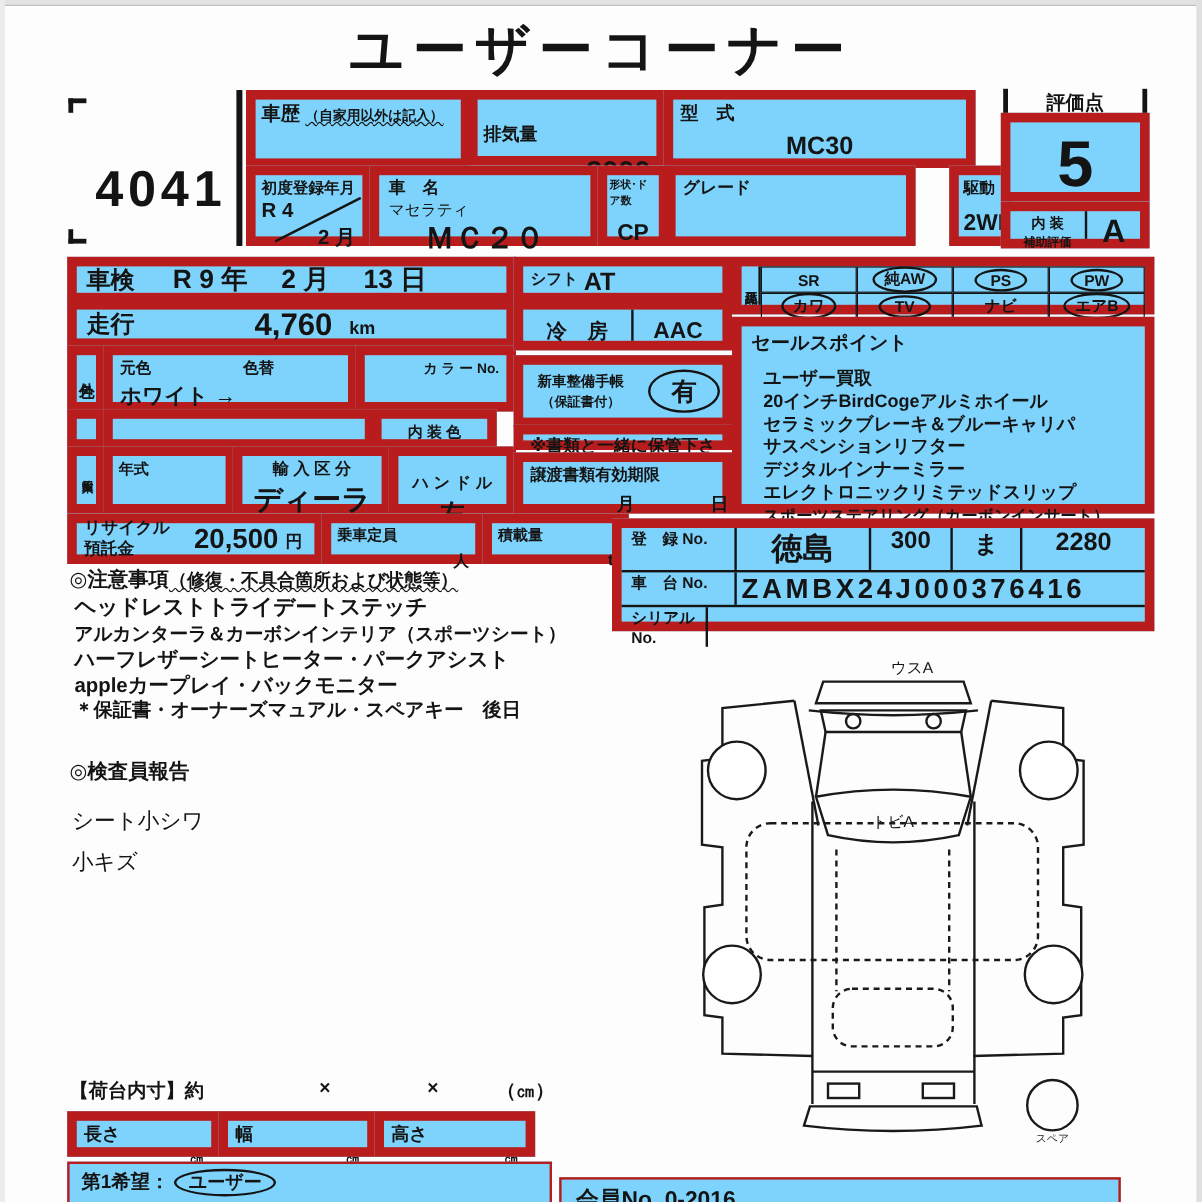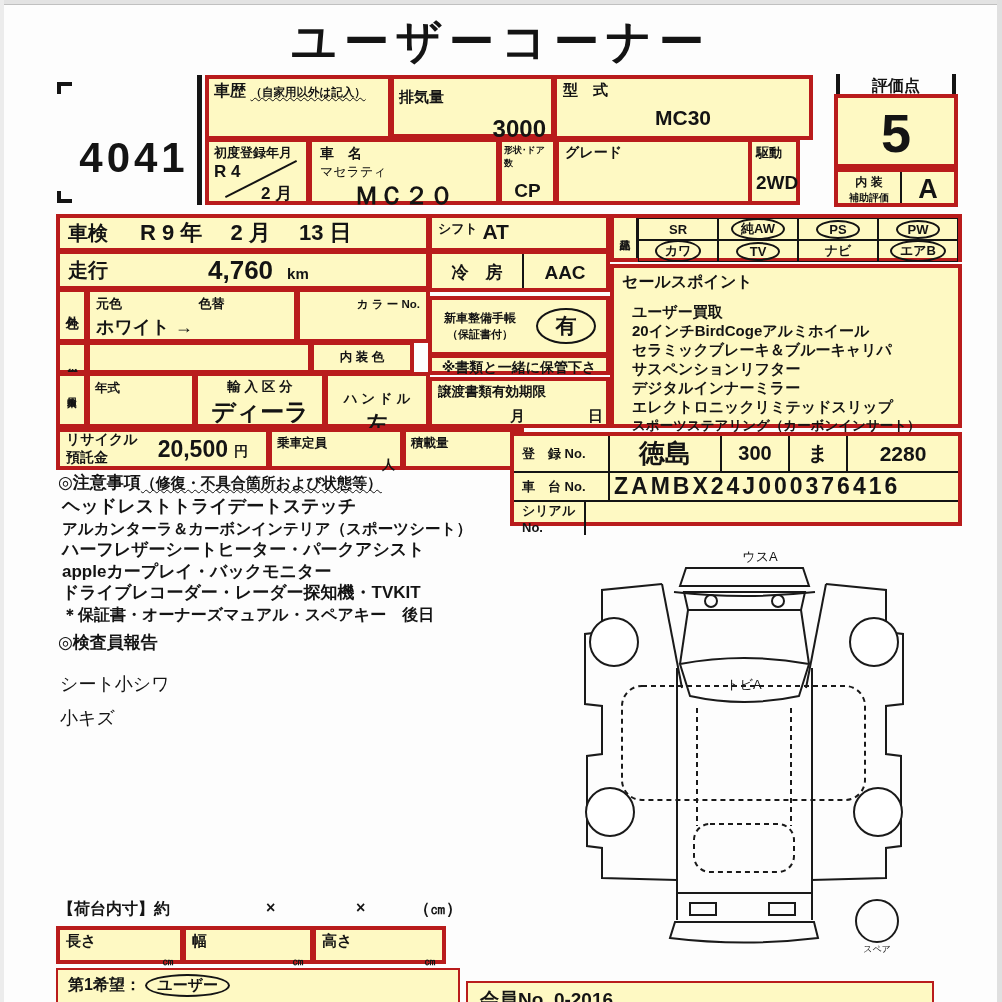--- a/index.html
+++ b/index.html
@@ -1,28 +1,28 @@
 <!DOCTYPE html>
 <html><head>
 <meta charset="utf-8">
 <style>
   html,body{margin:0;padding:0;background:#d8d8d8}
   .sheet{position:relative;width:1002px;height:1002px;background:#fdfdfd;overflow:hidden;
          font-family:"Liberation Sans","DejaVu Sans",sans-serif;color:#141414}
   .abs{position:absolute;box-sizing:border-box}
-  .box{position:absolute;box-sizing:border-box;border:4px solid #b91c1c;background:#fef9c3}
+  .box{position:absolute;box-sizing:border-box;border:8px solid #b91c1c;background:#7dd3fc}
   .b{font-weight:bold}
   .vtext{writing-mode:vertical-rl;text-orientation:upright;line-height:1.05}
   .oval{display:inline-block;border:2px solid #141414;border-radius:50%;padding:0 8px;min-width:24px;text-align:center}
   .wavy{text-decoration:underline wavy 1px}
   .gr{display:grid;grid-template-columns:repeat(4,80px);grid-auto-rows:22px}
   .gc{border:1px solid #141414;display:flex;align-items:center;justify-content:center;font-size:13px;font-weight:bold}
   .rrow{display:flex;border-top:2px solid #141414}
   .rrow:first-child{border-top:none}
-  .rcell{box-sizing:border-box;border-right:2px solid #141414;display:flex;align-items:center}
+  .rcell{box-sizing:border-box;border-right:2px solid #141414;display:flex;align-items:flex-start}
   .rcell:last-child{border-right:none}
   .spline{font-size:15px;line-height:19px;font-weight:bold}
   .cline{font-size:17px;line-height:21.5px}
   svg text{font-family:"Liberation Sans","DejaVu Sans",sans-serif;fill:#141414}
 </style>
 </head>
 <body>
 
 <div class="sheet">
 
@@ -35,21 +35,21 @@
   <div class="abs" style="left:57px;top:82px;width:15px;height:12px;border-left:4px solid #141414;border-top:4px solid #141414"></div>
   <div class="abs" style="left:57px;top:191px;width:15px;height:12px;border-left:4px solid #141414;border-bottom:4px solid #141414"></div>
   <div class="abs b" style="left:78px;top:134px;width:112px;text-align:center;font-size:42px;letter-spacing:4px">4041</div>
 
   <div class="abs" style="left:197px;top:75px;width:5px;height:130px;background:#141414"></div>
 
   <div class="box" style="left:205px;top:75px;width:187px;height:65px;padding:2px 5px">
     <span class="b" style="font-size:16px">車歴</span>
     <span class="b wavy" style="font-size:11.5px">（自家用以外は記入）</span>
   </div>
-  <div class="box" style="left:390px;top:75px;width:165px;height:63px;padding:9px 5px">
+  <div class="box" style="left:390px;top:75px;width:165px;height:63px;padding:20px 5px">
     <div class="b" style="font-size:15px">排気量</div>
     <div style="font-size:24px;text-align:right;margin-top:8px;font-weight:bold">3000</div>
   </div>
   <div class="box" style="left:553px;top:75px;width:260px;height:65px;padding:2px 6px">
     <div class="b" style="font-size:15px">型　式</div>
     <div style="font-size:21px;text-align:center;margin-top:6px;font-weight:bold">MC30</div>
   </div>
 
   <div class="box" style="left:205px;top:138px;width:105px;height:67px;padding:2px 5px">
     <div class="b" style="font-size:13px">初度登録年月</div>
@@ -62,21 +62,21 @@
     <div style="font-size:13px">マセラティ</div>
     <div class="b" style="font-size:25px;text-align:center;margin-top:-2px">ＭＣ２０</div>
   </div>
   <div class="box" style="left:498px;top:138px;width:59px;height:67px;padding:2px 2px">
     <div class="b" style="font-size:9px">形状･ドア数</div>
     <div class="b" style="font-size:19px;text-align:center;margin-top:10px">CP</div>
   </div>
   <div class="box" style="left:555px;top:138px;width:208px;height:67px;padding:2px 6px">
     <div class="b" style="font-size:14px">グレード</div>
   </div>
-  <div class="box" style="left:748px;top:138px;width:52px;height:67px;padding:2px 4px">
+  <div class="box" style="left:791px;top:138px;width:52px;height:67px;padding:2px 4px">
     <div class="b" style="font-size:13px">駆動</div>
     <div class="b" style="font-size:19px;text-align:center;margin-top:10px">2WD</div>
   </div>
 
   <div class="abs" style="left:836px;top:74px;width:4px;height:22px;background:#141414"></div>
   <div class="abs" style="left:952px;top:74px;width:4px;height:22px;background:#141414"></div>
   <div class="abs b" style="left:840px;top:76px;width:112px;text-align:center;font-size:16px">評価点</div>
   <div class="box" style="left:834px;top:94px;width:124px;height:74px">
     <div class="b" style="font-size:54px;text-align:center;line-height:70px">5</div>
   </div>
@@ -254,21 +254,20 @@
 
   <div class="abs" style="left:58px;top:471px;width:500px">
     <div>
       <span class="b" style="font-size:17px">◎注意事項</span><span class="b wavy" style="font-size:15px">（修復・不具合箇所および状態等）</span>
     </div>
     <div style="margin-top:2px;padding-left:4px">
       <div class="cline b" style="font-size:18px">ヘッドレストトライデートステッチ</div>
       <div class="cline b" style="font-size:15.5px">アルカンターラ＆カーボンインテリア（スポーツシート）</div>
       <div class="cline b">ハーフレザーシートヒーター・パークアシスト</div>
       <div class="cline b">appleカープレイ・バックモニター</div>
-      <div class="cline b">ドライブレコーダー・レーダー探知機・TVKIT</div>
       <div class="cline b" style="font-size:16px">＊保証書・オーナーズマュアル・スペアキー　後日</div>
     </div>
   </div>
 
   <div class="abs" style="left:58px;top:631px;width:350px">
     <div class="b" style="font-size:17px">◎検査員報告</div>
     <div style="margin-top:13px;padding-left:2px">
       <div style="font-size:18px;line-height:34px">シート小シワ</div>
       <div style="font-size:18px;line-height:34px">小キズ</div>
     </div>

